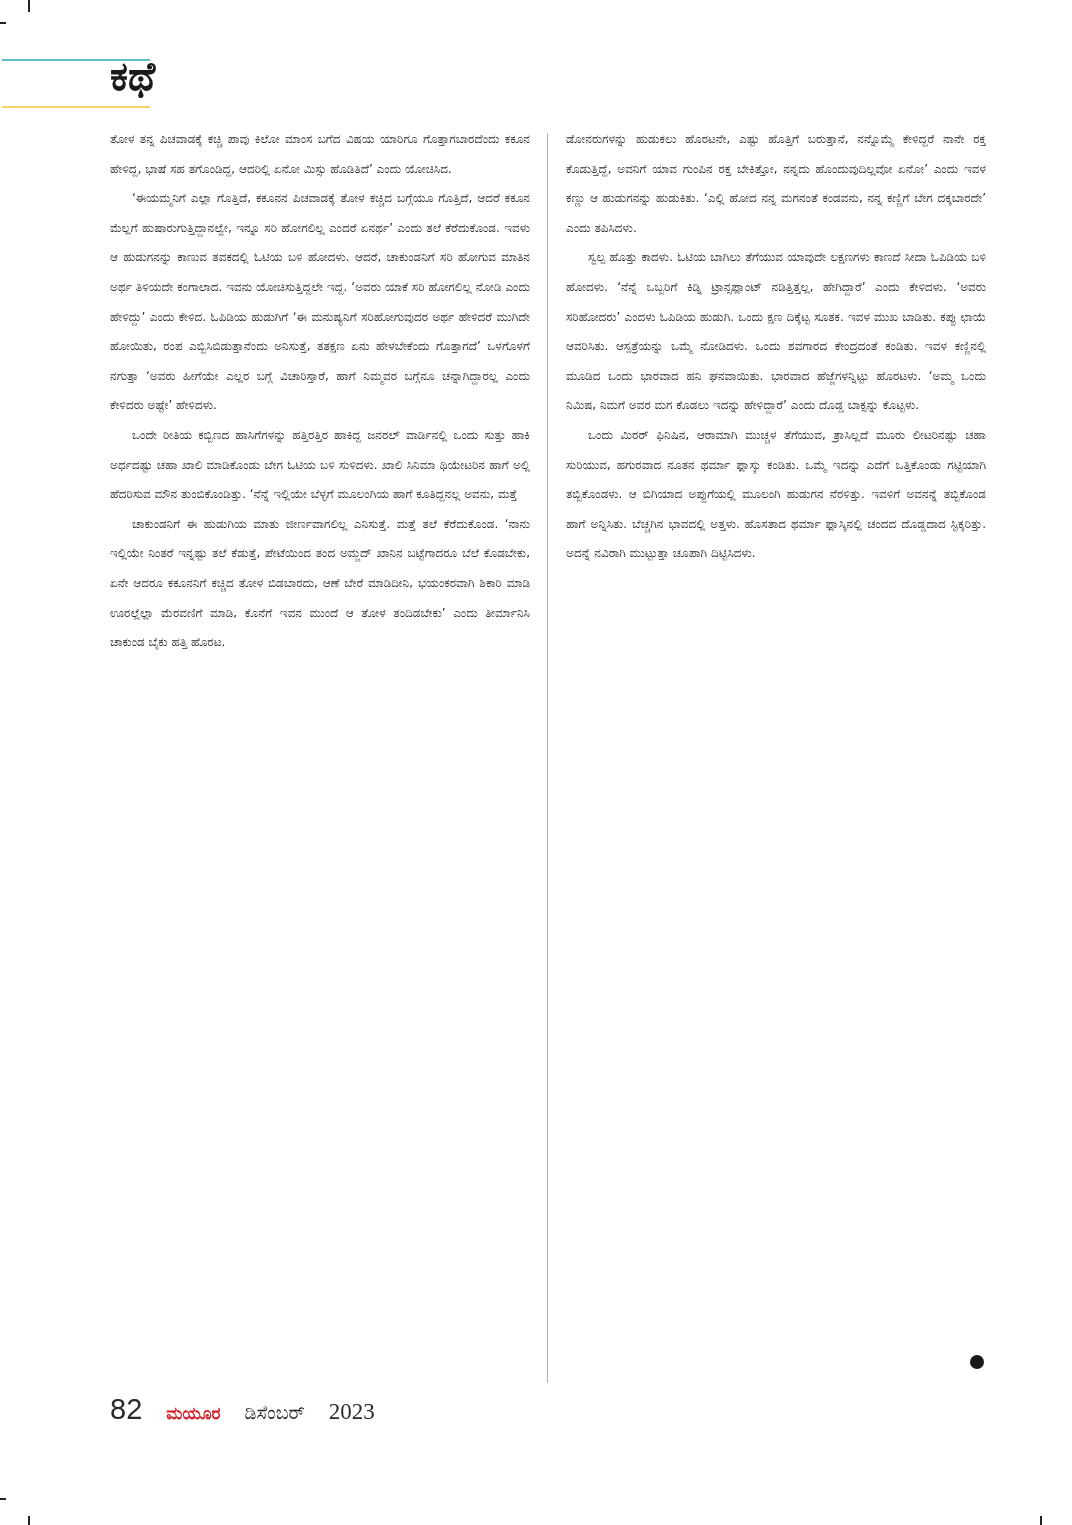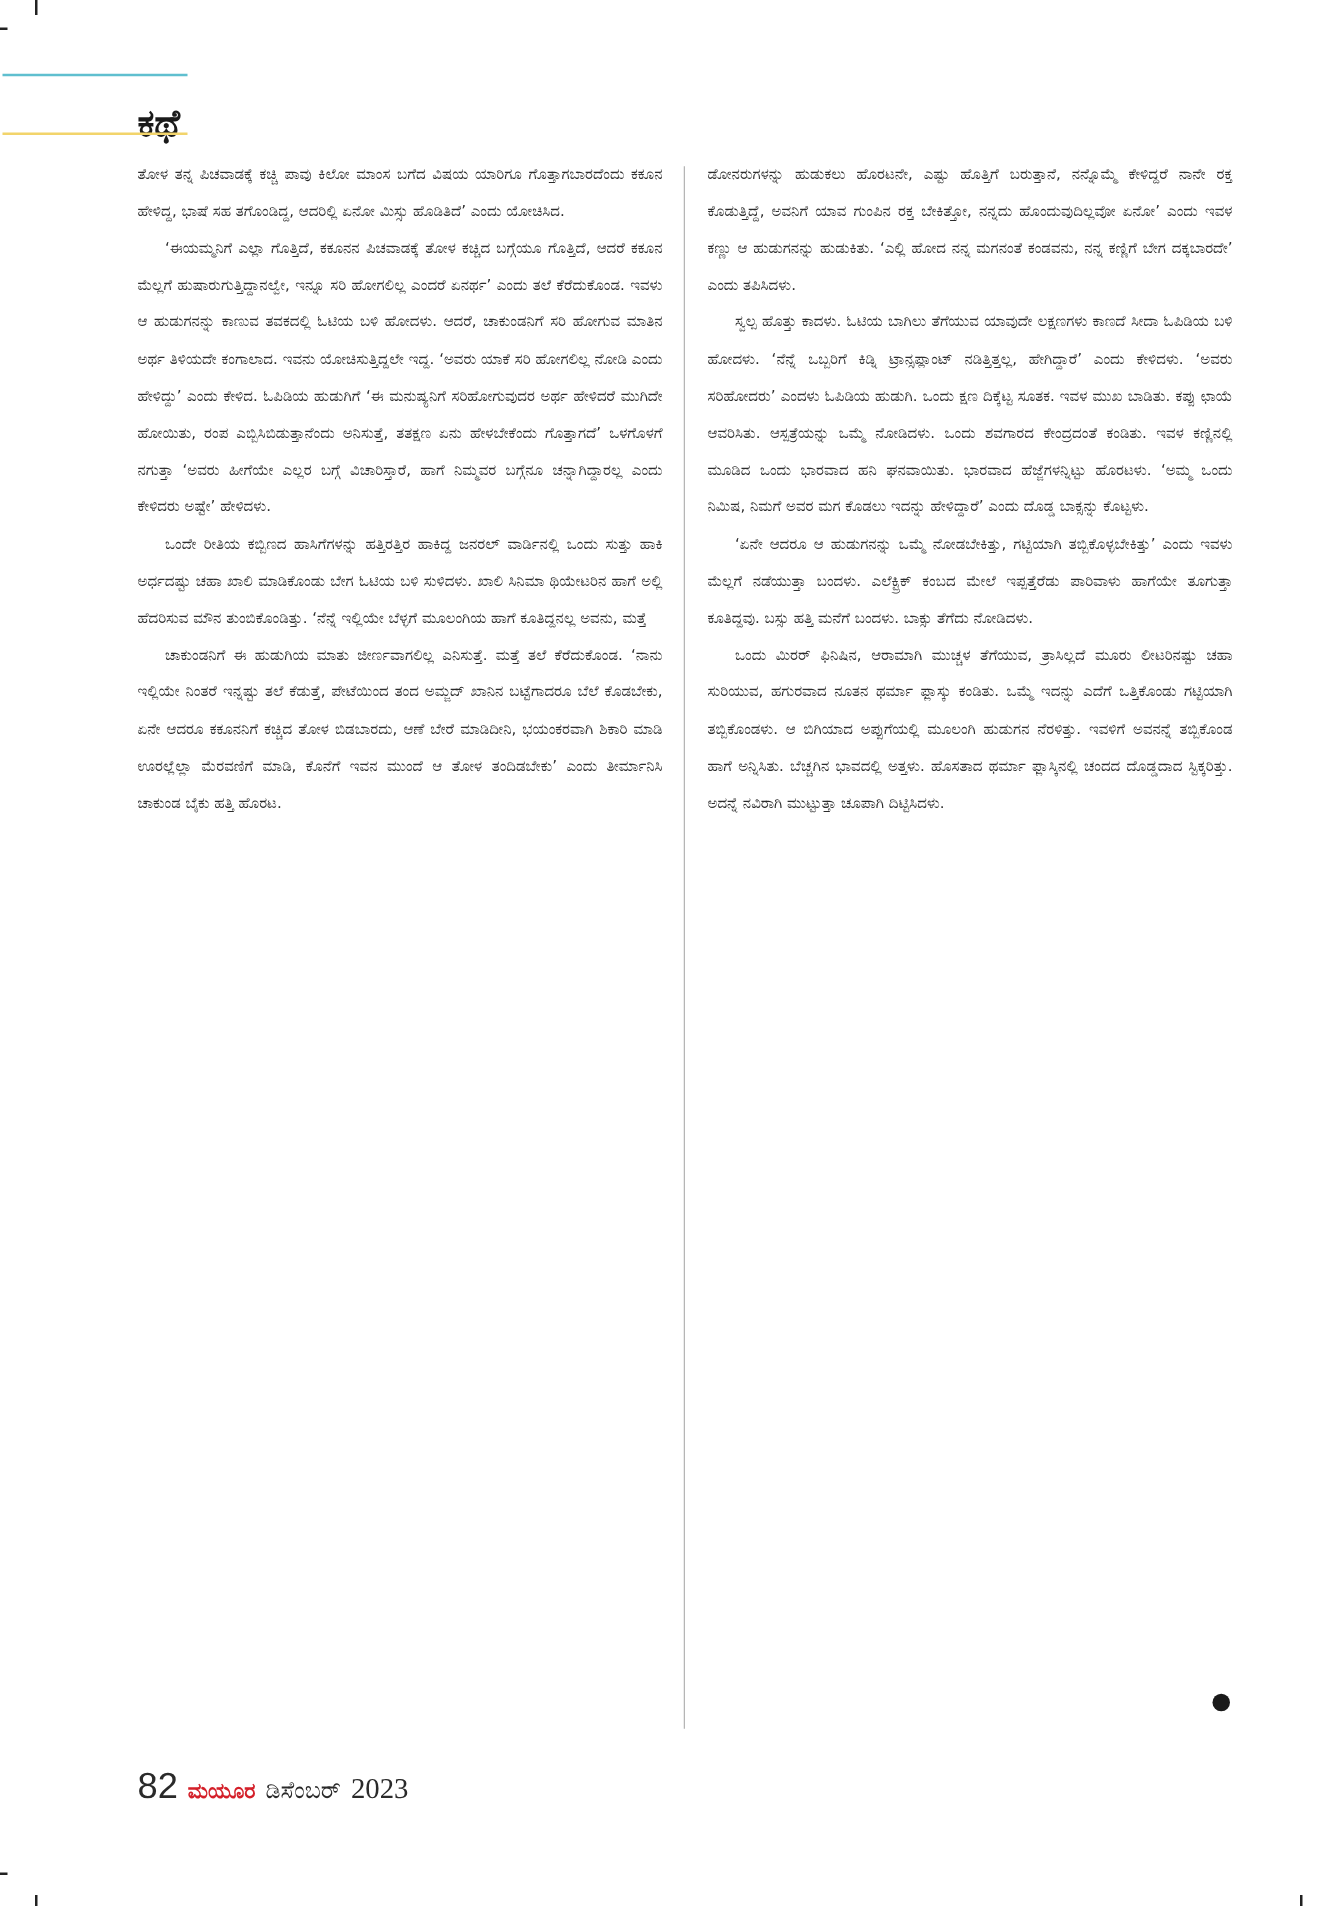--- a/index.html
+++ b/index.html
@@ -4,40 +4,40 @@
   <style>
     html, body { margin: 0; padding: 0; background: #ffffff; }
     body {
       width: 1072px; height: 1525px; position: relative; overflow: hidden;
       font-family: "DejaVu Sans", sans-serif; color: #2a2a2a;
     }
     .crop { position: absolute; background: #222; }
     .rule-top { position: absolute; left: 2px; top: 59px; width: 148px; height: 2px; background: #5fbfcf; }
     .rule-bottom { position: absolute; left: 2px; top: 106px; width: 148px; height: 2px; background: #f2d46b; }
     .section-title {
-      position: absolute; left: 110px; top: 80px; font-size: 30px; font-weight: bold; color: #1a1a1a;
+      position: absolute; left: 110px; top: 56px; font-size: 40px; font-weight: bold; color: #1a1a1a;
       line-height: 40px;
     }
     .column {
       position: absolute; top: 125px; width: 420px;
       font-size: 12px; line-height: 29.6px; text-align: justify; color: #2b2b2b;
     }
     .col-left { left: 110px; }
     .col-right { left: 566px; }
     .column p { margin: 0; text-indent: 0; }
     .column p.indent { text-indent: 22px; }
     .divider {
       position: absolute; left: 547px; top: 133px; width: 1px; height: 1250px; background: #b5b5b5;
     }
     .end-dot {
       position: absolute; left: 970px; top: 1355px; width: 14px; height: 14px; border-radius: 50%; background: #1a1a1a;
     }
     .footer {
-      position: absolute; left: 110px; top: 1393px; display: flex; align-items: baseline; gap: 8px;
-      font-family: "Liberation Sans", sans-serif; color: #2a2a2a; margin-top: 20px;
+      position: absolute; left: 110px; top: 1393px; display: flex; align-items: baseline; gap: 24px;
+      font-family: "Liberation Sans", sans-serif; color: #2a2a2a;
     }
     .footer .page-num { font-size: 29px; }
     .footer .mag { font-size: 17px; font-weight: bold; color: #d4202a; text-align: center; }
     .footer .month { font-size: 19px; }
     .footer .year { font-size: 23px; font-family: Liberation Serif, serif; }
   </style>
 </head>
 <body>
 
 <div class="crop" style="left:28px;top:0;width:2px;height:12px;"></div>
@@ -55,21 +55,20 @@
   <p class="indent">‘ಈಯಮ್ಮನಿಗೆ ಎಲ್ಲಾ ಗೊತ್ತಿದೆ, ಕಕೂನನ ಪಿಚವಾಡಕ್ಕೆ ತೋಳ ಕಚ್ಚಿದ ಬಗ್ಗೆಯೂ ಗೊತ್ತಿದೆ, ಆದರೆ ಕಕೂನ ಮೆಲ್ಲಗೆ ಹುಷಾರುಗುತ್ತಿದ್ದಾನಲ್ವೇ, ಇನ್ನೂ ಸರಿ ಹೋಗಲಿಲ್ಲ ಎಂದರೆ ಏನರ್ಥ’ ಎಂದು ತಲೆ ಕೆರೆದುಕೊಂಡ. ಇವಳು ಆ ಹುಡುಗನನ್ನು ಕಾಣುವ ತವಕದಲ್ಲಿ ಓಟಿಯ ಬಳಿ ಹೋದಳು. ಆದರೆ, ಚಾಕುಂಡನಿಗೆ ಸರಿ ಹೋಗುವ ಮಾತಿನ ಅರ್ಥ ತಿಳಿಯದೇ ಕಂಗಾಲಾದ. ಇವನು ಯೋಚಿಸುತ್ತಿದ್ದಲೇ ಇದ್ದ. ‘ಅವರು ಯಾಕೆ ಸರಿ ಹೋಗಲಿಲ್ಲ ನೋಡಿ ಎಂದು ಹೇಳಿದ್ದು’ ಎಂದು ಕೇಳಿದ. ಓಪಿಡಿಯ ಹುಡುಗಿಗೆ ‘ಈ ಮನುಷ್ಯನಿಗೆ ಸರಿಹೋಗುವುದರ ಅರ್ಥ ಹೇಳಿದರೆ ಮುಗಿದೇ ಹೋಯಿತು, ರಂಪ ಎಬ್ಬಿಸಿಬಿಡುತ್ತಾನೆಂದು ಅನಿಸುತ್ತೆ, ತತಕ್ಷಣ ಏನು ಹೇಳಬೇಕೆಂದು ಗೊತ್ತಾಗದೆ’ ಒಳಗೊಳಗೆ ನಗುತ್ತಾ ‘ಅವರು ಹೀಗೆಯೇ ಎಲ್ಲರ ಬಗ್ಗೆ ವಿಚಾರಿಸ್ತಾರೆ, ಹಾಗೆ ನಿಮ್ಮವರ ಬಗ್ಗೆನೂ ಚನ್ನಾಗಿದ್ದಾರಲ್ಲ ಎಂದು ಕೇಳಿದರು ಅಷ್ಟೇ’ ಹೇಳಿದಳು.</p>
   <p class="indent">ಒಂದೇ ರೀತಿಯ ಕಬ್ಬಿಣದ ಹಾಸಿಗೆಗಳನ್ನು ಹತ್ತಿರತ್ತಿರ ಹಾಕಿದ್ದ ಜನರಲ್ ವಾರ್ಡಿನಲ್ಲಿ ಒಂದು ಸುತ್ತು ಹಾಕಿ ಅರ್ಧದಷ್ಟು ಚಹಾ ಖಾಲಿ ಮಾಡಿಕೊಂಡು ಬೇಗ ಓಟಿಯ ಬಳಿ ಸುಳಿದಳು. ಖಾಲಿ ಸಿನಿಮಾ ಥಿಯೇಟರಿನ ಹಾಗೆ ಅಲ್ಲಿ ಹೆದರಿಸುವ ಮೌನ ತುಂಬಿಕೊಂಡಿತ್ತು. ‘ನೆನ್ನೆ ಇಲ್ಲಿಯೇ ಬೆಳ್ಳಗೆ ಮೂಲಂಗಿಯ ಹಾಗೆ ಕೂತಿದ್ದನಲ್ಲ ಅವನು, ಮತ್ತೆ</p>
   <p class="indent">ಚಾಕುಂಡನಿಗೆ ಈ ಹುಡುಗಿಯ ಮಾತು ಜೀರ್ಣವಾಗಲಿಲ್ಲ ಎನಿಸುತ್ತೆ. ಮತ್ತೆ ತಲೆ ಕೆರೆದುಕೊಂಡ. ‘ನಾನು ಇಲ್ಲಿಯೇ ನಿಂತರೆ ಇನ್ನಷ್ಟು ತಲೆ ಕೆಡುತ್ತೆ, ಪೇಟೆಯಿಂದ ತಂದ ಅಮ್ಜದ್ ಖಾನಿನ ಬಟ್ಟೆಗಾದರೂ ಬೆಲೆ ಕೊಡಬೇಕು, ಏನೇ ಆದರೂ ಕಕೂನನಿಗೆ ಕಚ್ಚಿದ ತೋಳ ಬಿಡಬಾರದು, ಆಣೆ ಬೇರೆ ಮಾಡಿದೀನಿ, ಭಯಂಕರವಾಗಿ ಶಿಕಾರಿ ಮಾಡಿ ಊರಲ್ಲೆಲ್ಲಾ ಮೆರವಣಿಗೆ ಮಾಡಿ, ಕೊನೆಗೆ ಇವನ ಮುಂದೆ ಆ ತೋಳ ತಂದಿಡಬೇಕು’ ಎಂದು ತೀರ್ಮಾನಿಸಿ ಚಾಕುಂಡ ಬೈಕು ಹತ್ತಿ ಹೊರಟ.</p>
 </div>
 
 <div class="divider"></div>
 
 <div class="column col-right">
   <p>ಡೋನರುಗಳನ್ನು ಹುಡುಕಲು ಹೊರಟನೇ, ಎಷ್ಟು ಹೊತ್ತಿಗೆ ಬರುತ್ತಾನೆ, ನನ್ನೊಮ್ಮೆ ಕೇಳಿದ್ದರೆ ನಾನೇ ರಕ್ತ ಕೊಡುತ್ತಿದ್ದೆ, ಅವನಿಗೆ ಯಾವ ಗುಂಪಿನ ರಕ್ತ ಬೇಕಿತ್ತೋ, ನನ್ನದು ಹೊಂದುವುದಿಲ್ಲವೋ ಏನೋ’ ಎಂದು ಇವಳ ಕಣ್ಣು ಆ ಹುಡುಗನನ್ನು ಹುಡುಕಿತು. ‘ಎಲ್ಲಿ ಹೋದ ನನ್ನ ಮಗನಂತೆ ಕಂಡವನು, ನನ್ನ ಕಣ್ಣಿಗೆ ಬೇಗ ದಕ್ಕಬಾರದೇ’ ಎಂದು ತಪಿಸಿದಳು.</p>
   <p class="indent">ಸ್ವಲ್ಪ ಹೊತ್ತು ಕಾದಳು. ಓಟಿಯ ಬಾಗಿಲು ತೆಗೆಯುವ ಯಾವುದೇ ಲಕ್ಷಣಗಳು ಕಾಣದೆ ಸೀದಾ ಓಪಿಡಿಯ ಬಳಿ ಹೋದಳು. ‘ನೆನ್ನೆ ಒಬ್ಬರಿಗೆ ಕಿಡ್ನಿ ಟ್ರಾನ್ಸಪ್ಲಾಂಟ್ ನಡಿತ್ತಿತ್ತಲ್ಲ, ಹೇಗಿದ್ದಾರೆ’ ಎಂದು ಕೇಳಿದಳು. ‘ಅವರು ಸರಿಹೋದರು’ ಎಂದಳು ಓಪಿಡಿಯ ಹುಡುಗಿ. ಒಂದು ಕ್ಷಣ ದಿಕ್ಕೆಟ್ಟ ಸೂತಕ. ಇವಳ ಮುಖ ಬಾಡಿತು. ಕಪ್ಪು ಛಾಯೆ ಆವರಿಸಿತು. ಆಸ್ಪತ್ರೆಯನ್ನು ಒಮ್ಮೆ ನೋಡಿದಳು. ಒಂದು ಶವಗಾರದ ಕೇಂದ್ರದಂತೆ ಕಂಡಿತು. ಇವಳ ಕಣ್ಣಿನಲ್ಲಿ ಮೂಡಿದ ಒಂದು ಭಾರವಾದ ಹನಿ ಘನವಾಯಿತು. ಭಾರವಾದ ಹೆಜ್ಜೆಗಳನ್ನಿಟ್ಟು ಹೊರಟಳು. ‘ಅಮ್ಮ ಒಂದು ನಿಮಿಷ, ನಿಮಗೆ ಅವರ ಮಗ ಕೊಡಲು ಇದನ್ನು ಹೇಳಿದ್ದಾರೆ’ ಎಂದು ದೊಡ್ಡ ಬಾಕ್ಸನ್ನು ಕೊಟ್ಟಳು.</p>
-  <p class="indent">‘ಏನೇ ಆದರೂ ಆ ಹುಡುಗನನ್ನು ಒಮ್ಮೆ ನೋಡಬೇಕಿತ್ತು, ಗಟ್ಟಿಯಾಗಿ ತಬ್ಬಿಕೊಳ್ಳಬೇಕಿತ್ತು’ ಎಂದು ಇವಳು ಮೆಲ್ಲಗೆ ನಡೆಯುತ್ತಾ ಬಂದಳು. ಎಲೆಕ್ಟ್ರಿಕ್ ಕಂಬದ ಮೇಲೆ ಇಪ್ಪತ್ತೆರೆಡು ಪಾರಿವಾಳು ಹಾಗೆಯೇ ತೂಗುತ್ತಾ ಕೂತಿದ್ದವು. ಬಸ್ಸು ಹತ್ತಿ ಮನೆಗೆ ಬಂದಳು. ಬಾಕ್ಸು ತೆಗೆದು ನೋಡಿದಳು.</p>
   <p class="indent">ಒಂದು ಮಿರರ್ ಫಿನಿಷಿನ, ಆರಾಮಾಗಿ ಮುಚ್ಚಳ ತೆಗೆಯುವ, ತ್ರಾಸಿಲ್ಲದೆ ಮೂರು ಲೀಟರಿನಷ್ಟು ಚಹಾ ಸುರಿಯುವ, ಹಗುರವಾದ ನೂತನ ಥರ್ಮಾ ಫ್ಲಾಸ್ಕು ಕಂಡಿತು. ಒಮ್ಮೆ ಇದನ್ನು ಎದೆಗೆ ಒತ್ತಿಕೊಂಡು ಗಟ್ಟಿಯಾಗಿ ತಬ್ಬಿಕೊಂಡಳು. ಆ ಬಿಗಿಯಾದ ಅಪ್ಪುಗೆಯಲ್ಲಿ ಮೂಲಂಗಿ ಹುಡುಗನ ನೆರಳಿತ್ತು. ಇವಳಿಗೆ ಅವನನ್ನೆ ತಬ್ಬಿಕೊಂಡ ಹಾಗೆ ಅನ್ನಿಸಿತು. ಬೆಚ್ಚಗಿನ ಭಾವದಲ್ಲಿ ಅತ್ತಳು. ಹೊಸತಾದ ಥರ್ಮಾ ಫ್ಲಾಸ್ಕಿನಲ್ಲಿ ಚಂದದ ದೊಡ್ಡದಾದ ಸ್ಟಿಕ್ಕರಿತ್ತು. ಅದನ್ನೆ ನವಿರಾಗಿ ಮುಟ್ಟುತ್ತಾ ಚೂಪಾಗಿ ದಿಟ್ಟಿಸಿದಳು.</p>
 </div>
 
 <div class="end-dot"></div>
 
 <div class="footer">
   <span class="page-num">82</span>
   <span class="mag">ಮಯೂರ</span>
   <span class="month">ಡಿಸೆಂಬರ್</span>
   <span class="year">2023</span>

